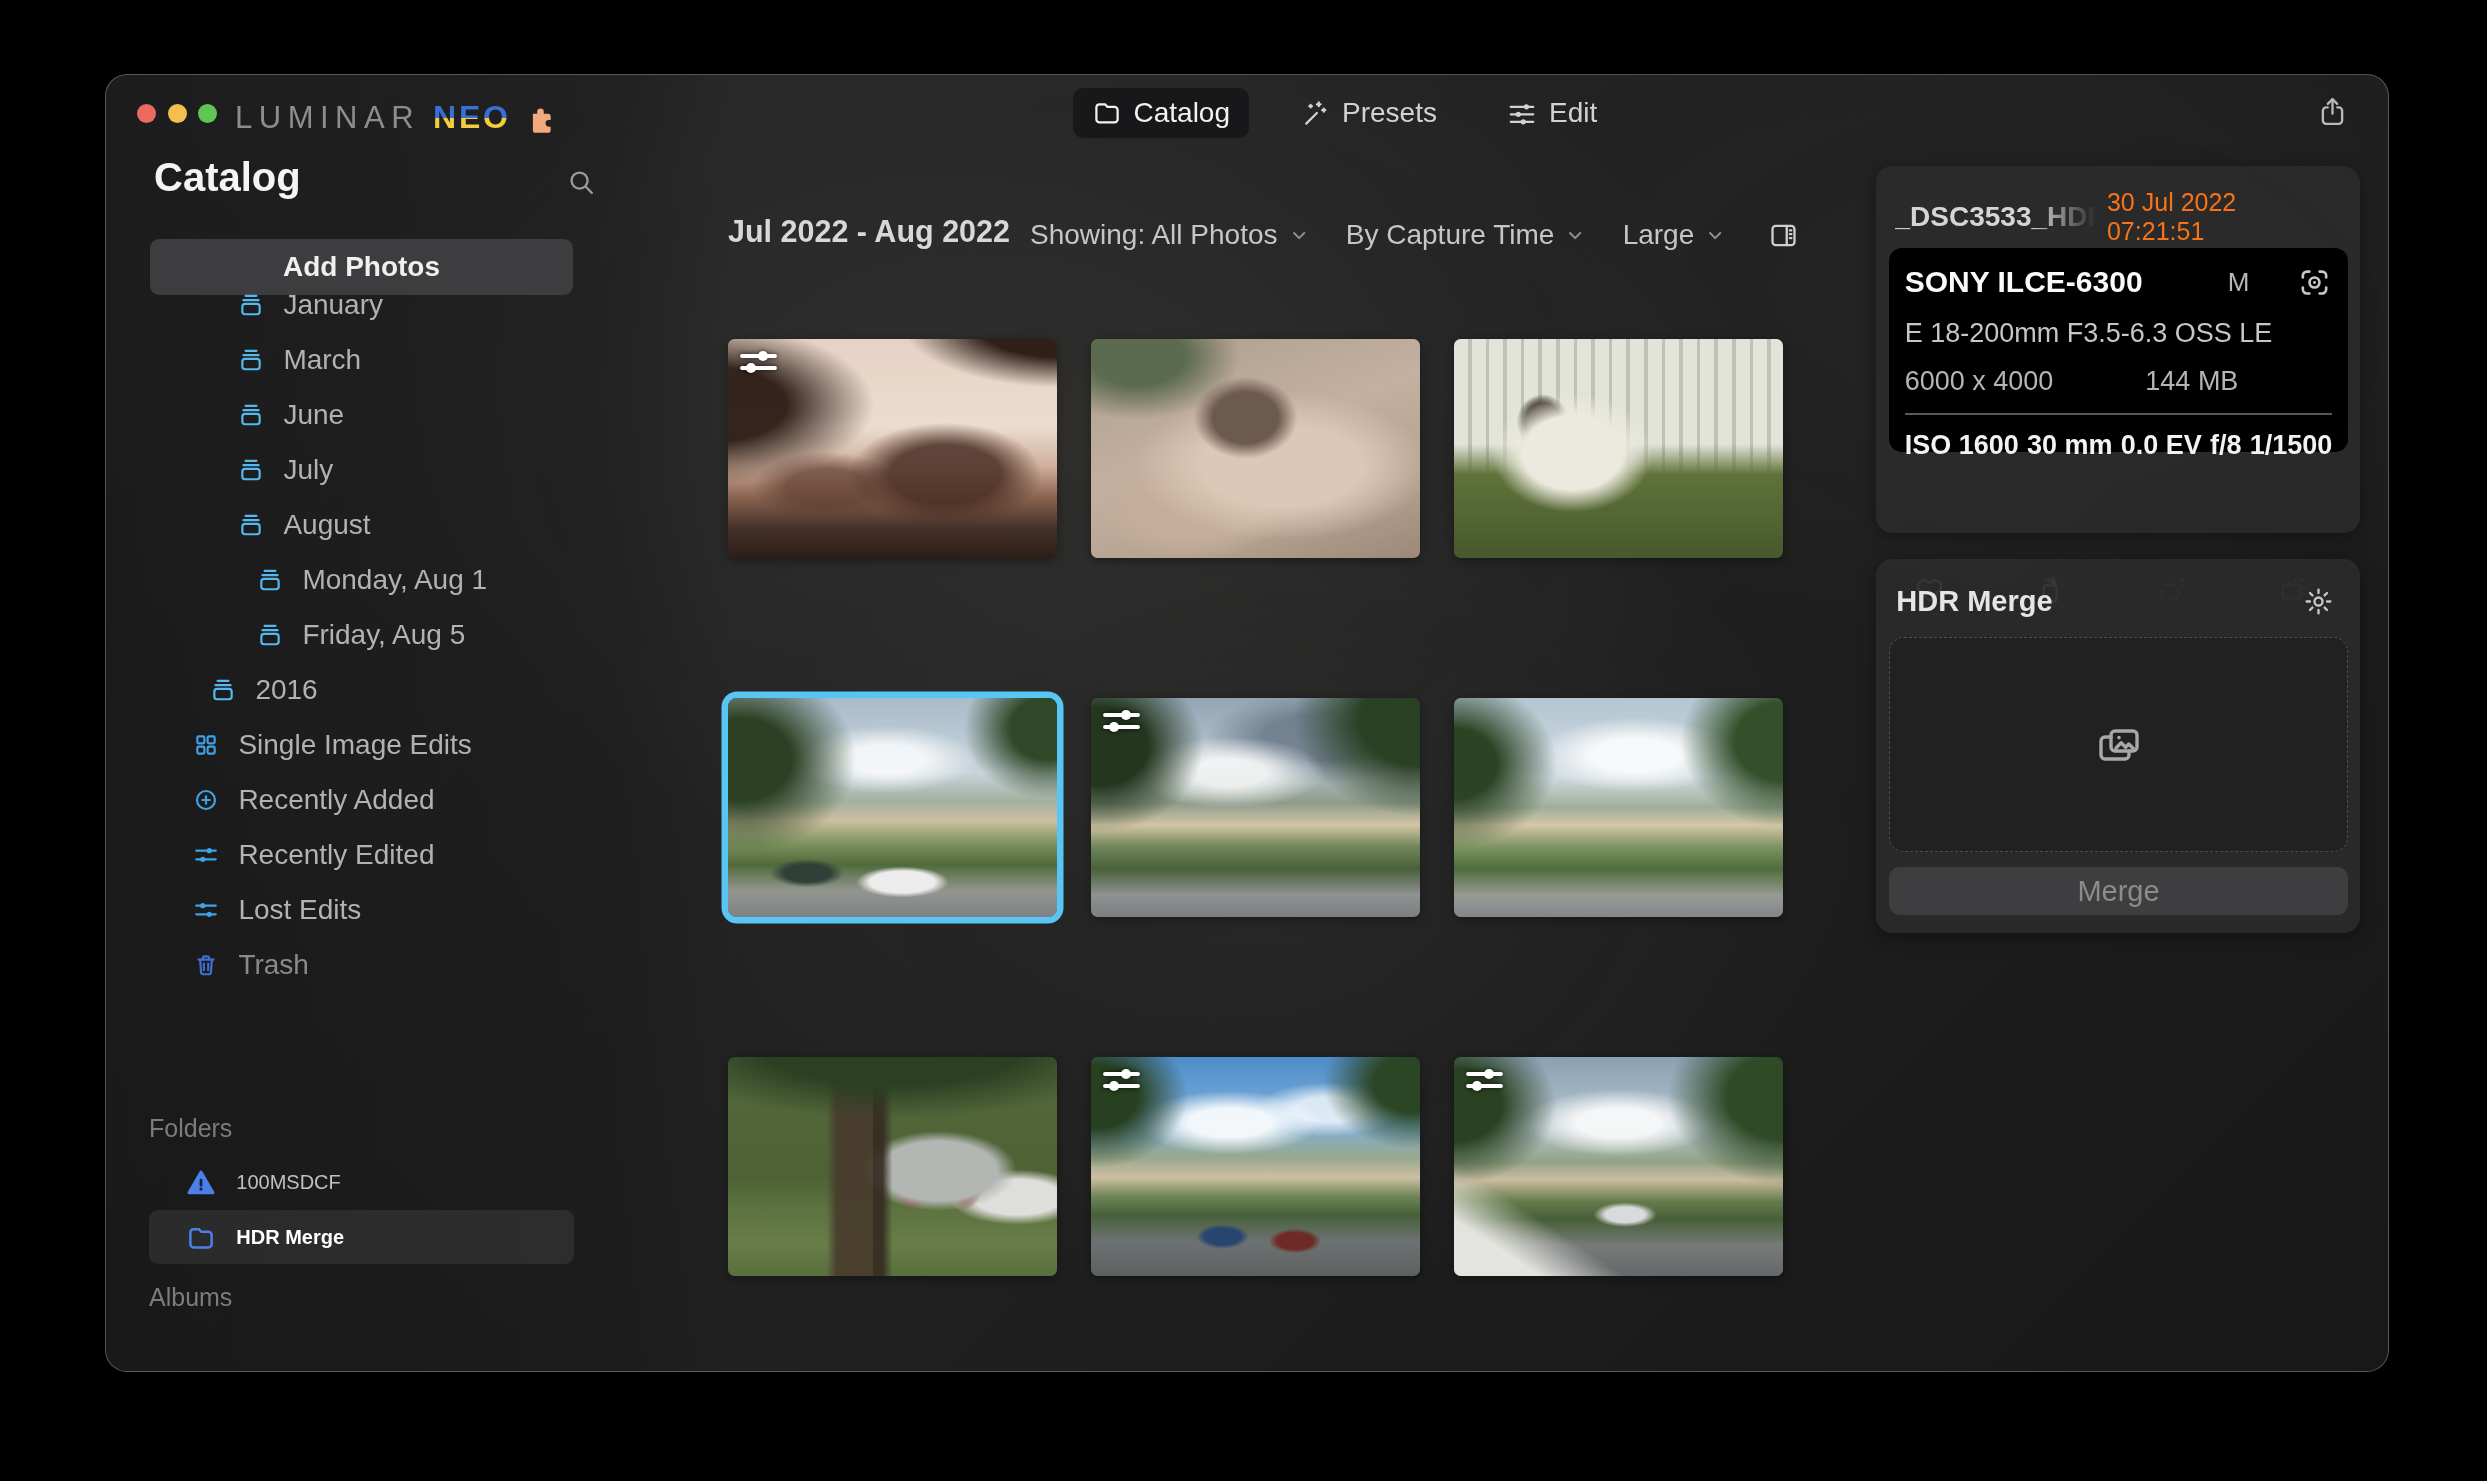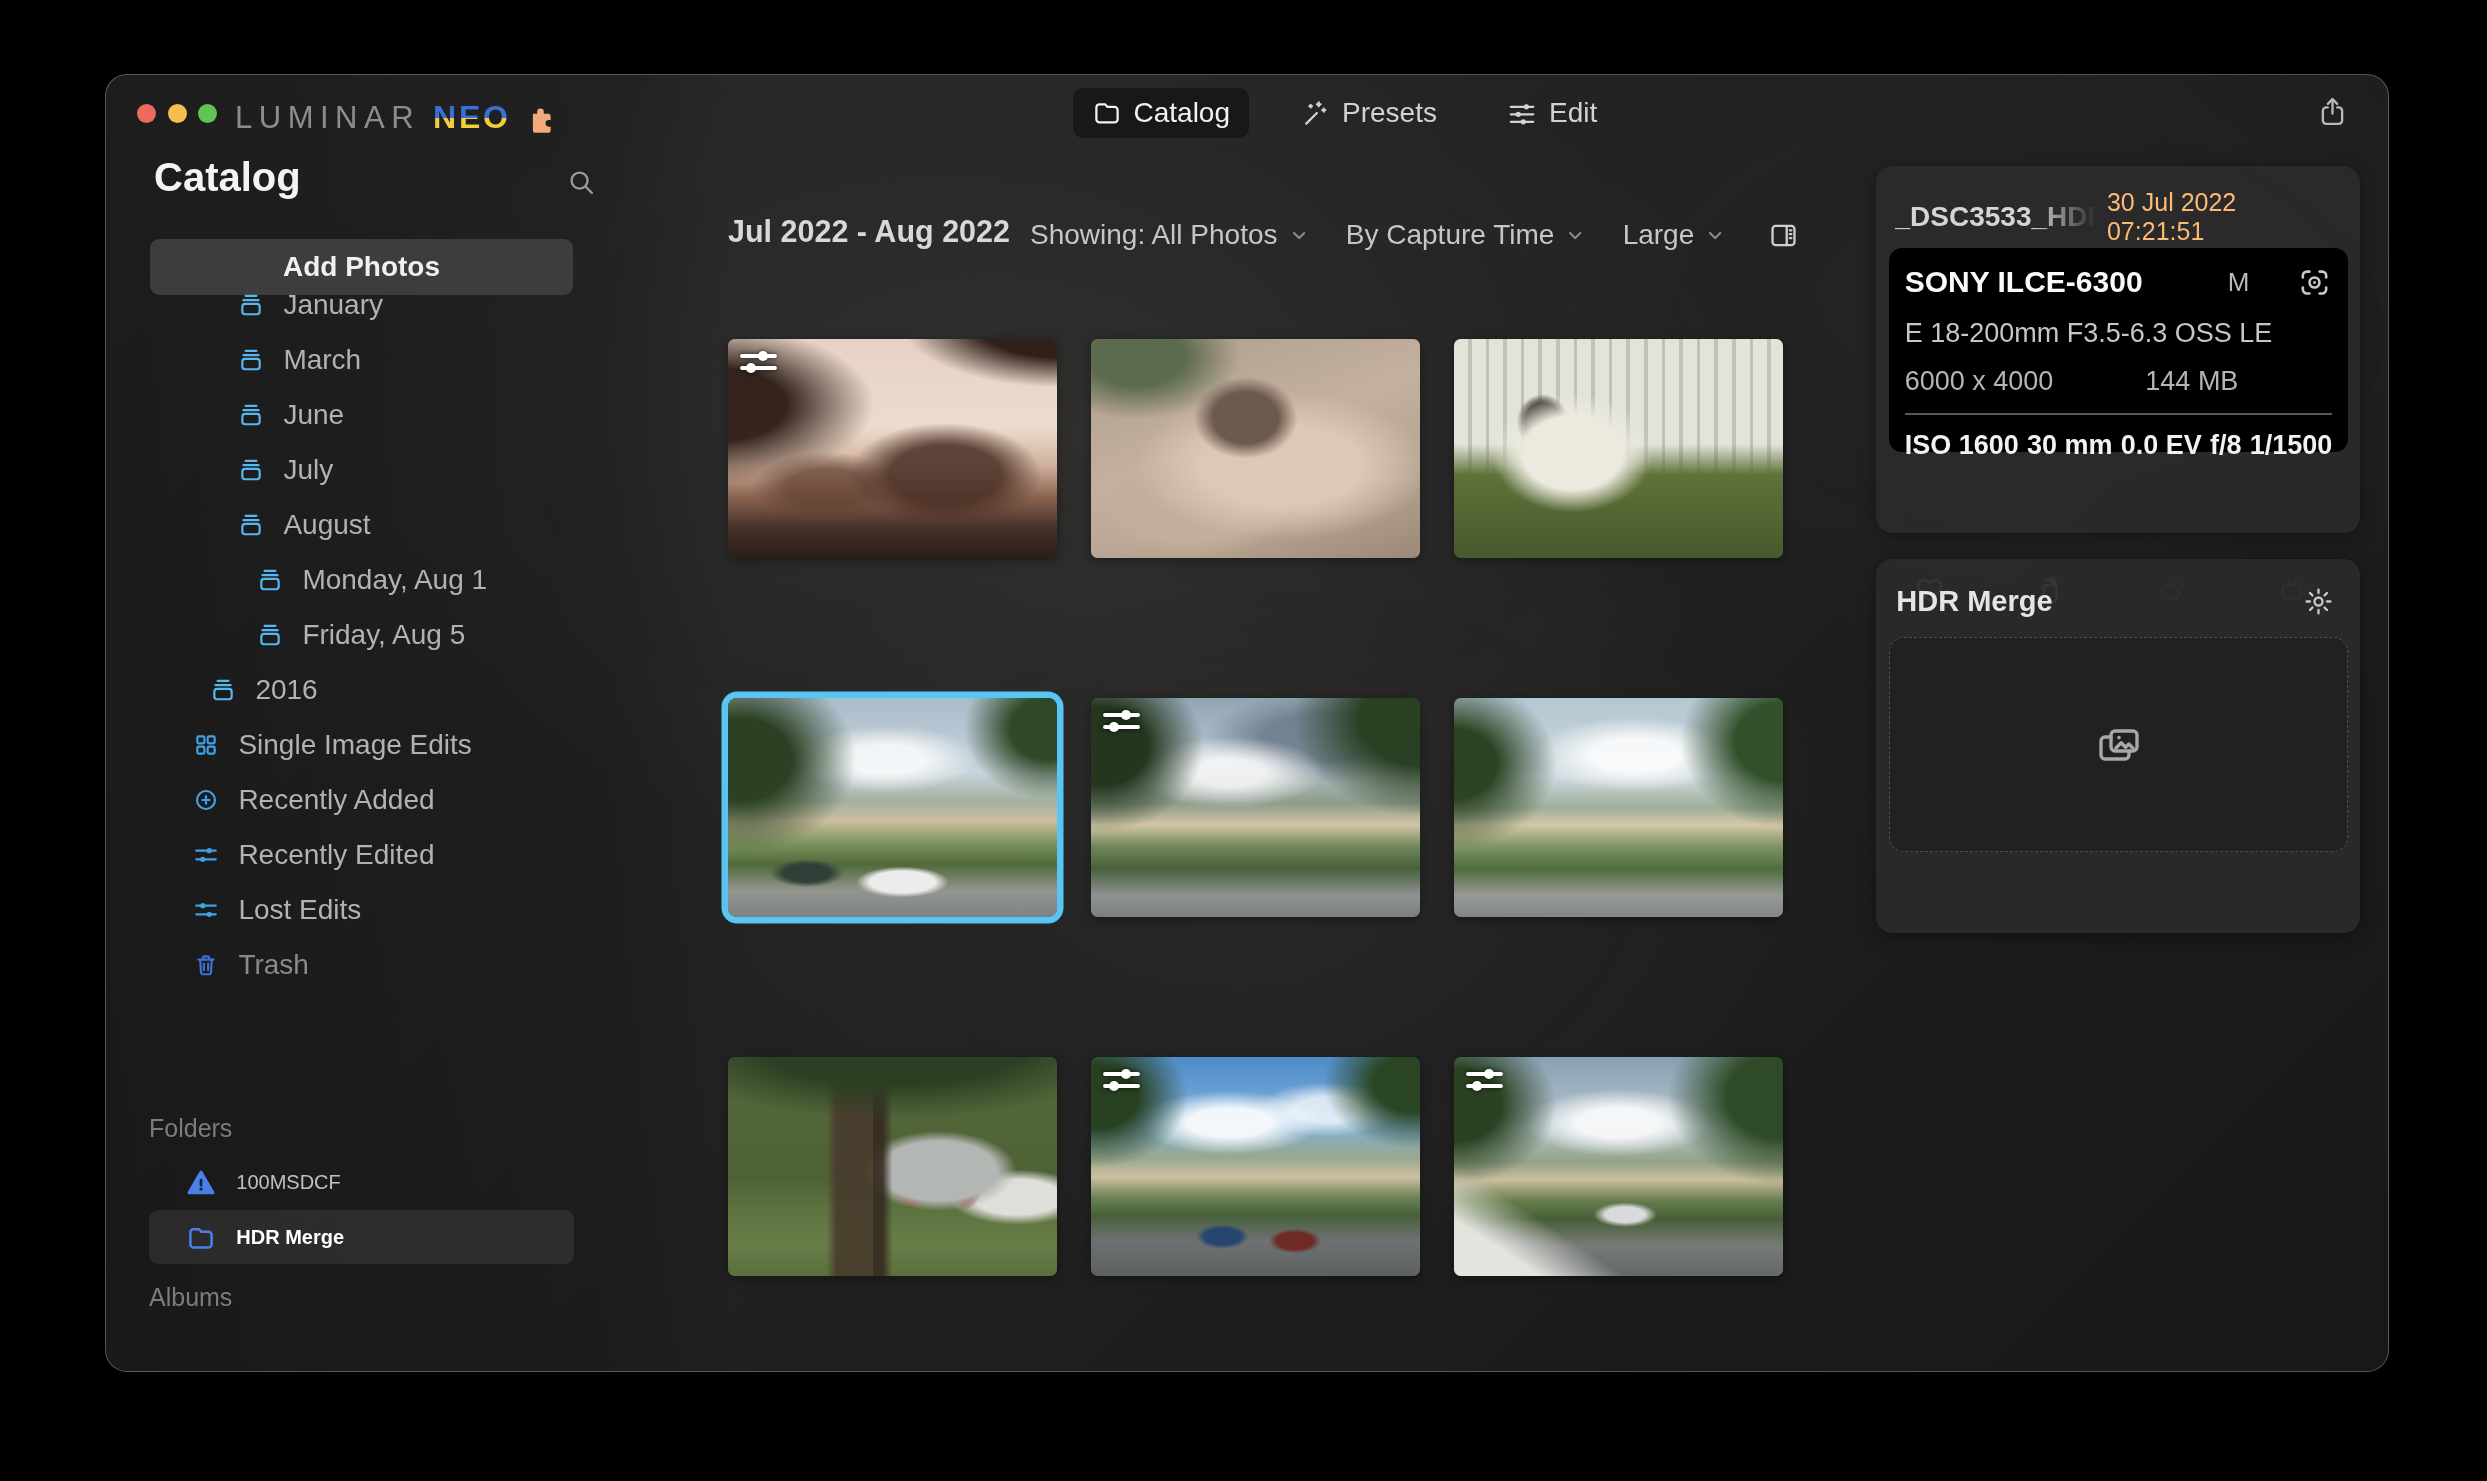--- a/index.html
+++ b/index.html
@@ -104,21 +104,21 @@
       radial-gradient(12% 7% at 52% 72%,#d9dadb 0 50%,transparent 80%),
       linear-gradient(to top right,rgba(238,238,233,.92) 0 13%,rgba(238,238,233,0) 26%),
       linear-gradient(180deg,#8aa0b2 0%,#b6c5cf 32%,#93a388 48%,#cabd9f 56%,#647c4c 66%,#475f38 74%,#777b78 86%,#63676a 100%);}
   
   .card{position:absolute;left:1770px;width:484px;border-radius:16.6px;background:rgba(42,42,44,.94);
     box-shadow:0 3.7px 16.6px rgba(0,0,0,.35);}
   .card1{top:91px;height:367px;}
   .fnrow{position:absolute;left:18.5px;right:20.3px;top:22px;display:flex;align-items:center;justify-content:space-between;}
   .fname{position:relative;font-size:28px;font-weight:700;color:#d5d5d5;max-width:231px;overflow:hidden;white-space:nowrap;}
   .fname .fade{position:absolute;right:0;top:0;bottom:0;width:74px;background:linear-gradient(90deg,rgba(42,42,44,0),#2a2a2c 85%);}
-  .fdate{font-size:25px;color:#fdba74;}
+  .fdate{font-size:25px;color:#f97316;}
   .caminfo{position:absolute;left:13px;top:82px;width:459px;height:204px;border-radius:13px;background:#000000;box-sizing:border-box;padding:0 15.7px;}
   .camrow{display:flex;align-items:center;margin-top:16.6px;}
   .camname{font-size:30px;font-weight:700;color:#fafafa;flex:1;}
   .cammode{font-size:26px;color:#b8b8b8;margin-right:48px;}
   .lens{font-size:27px;color:#c6c6c6;margin-top:18.5px;}
   .dimrow{display:flex;font-size:27px;color:#b5b5b5;margin-top:16.6px;}
   .dimrow .mb{margin-left:92px;}
   .divider{height:1.8px;background:#57575a;margin-top:16.6px;}
   .isorow{display:flex;justify-content:space-between;font-size:27px;font-weight:700;color:#f2f2f2;margin-top:15px;}
   .actrow{position:absolute;left:37px;right:50px;top:407px;display:flex;justify-content:space-between;align-items:center;color:#d2d2d2;}
@@ -539,15 +539,18 @@
     <div class="dropzone">
       <span class="dropicon">
         <svg width="48" height="48" viewBox="0 0 24 24" fill="none" stroke="currentColor" stroke-width="1.7" stroke-linecap="round" stroke-linejoin="round">
             <rect x="8" y="5" width="13" height="10" rx="2"></rect>
             <path d="M8 8H5a2 2 0 0 0-2 2v7a2 2 0 0 0 2 2h10a2 2 0 0 0 2-2v-2"></path>
             <path d="M10.5 13.5l2.6-2.6 2.2 2.2 1.6-1.6 2.1 2.1"></path>
             <circle cx="12" cy="8.3" r="0.9" fill="currentColor" stroke="none"></circle>
           </svg>
         </span>
     </div>
+    <div class="mergebtn">
+      <span>Merge</span>
+    </div>
   </div>
 </div>
 
 
 </body></html>

